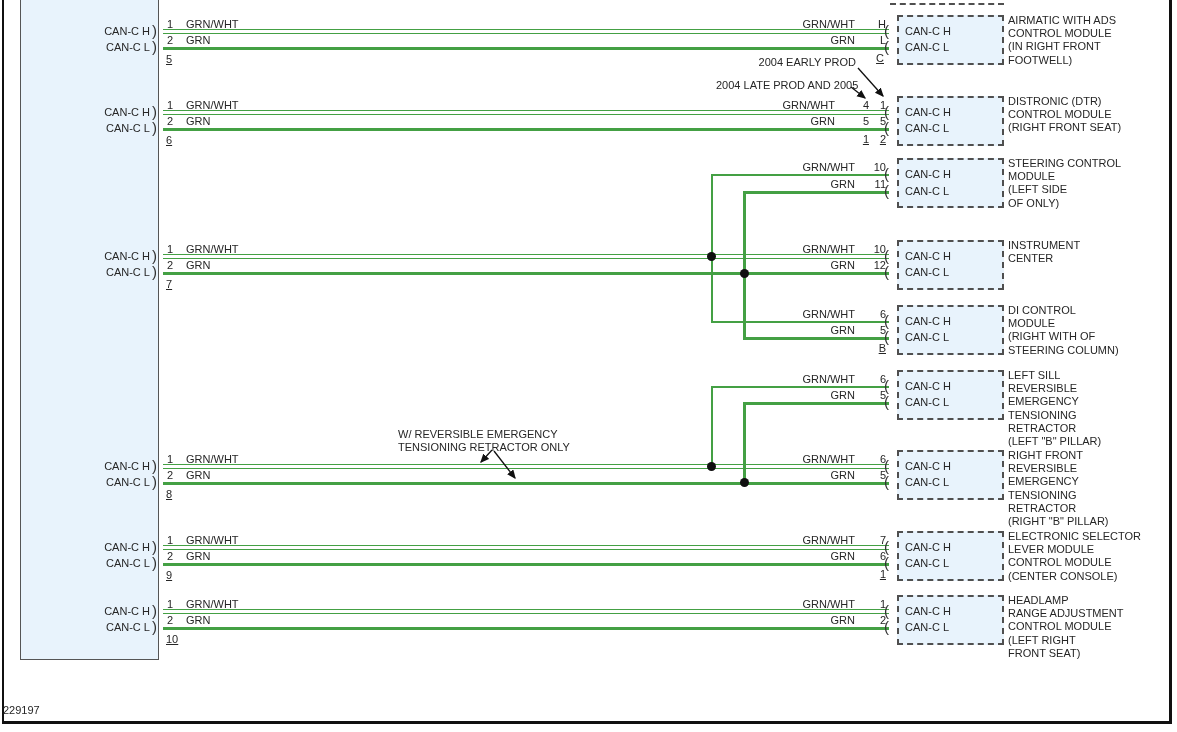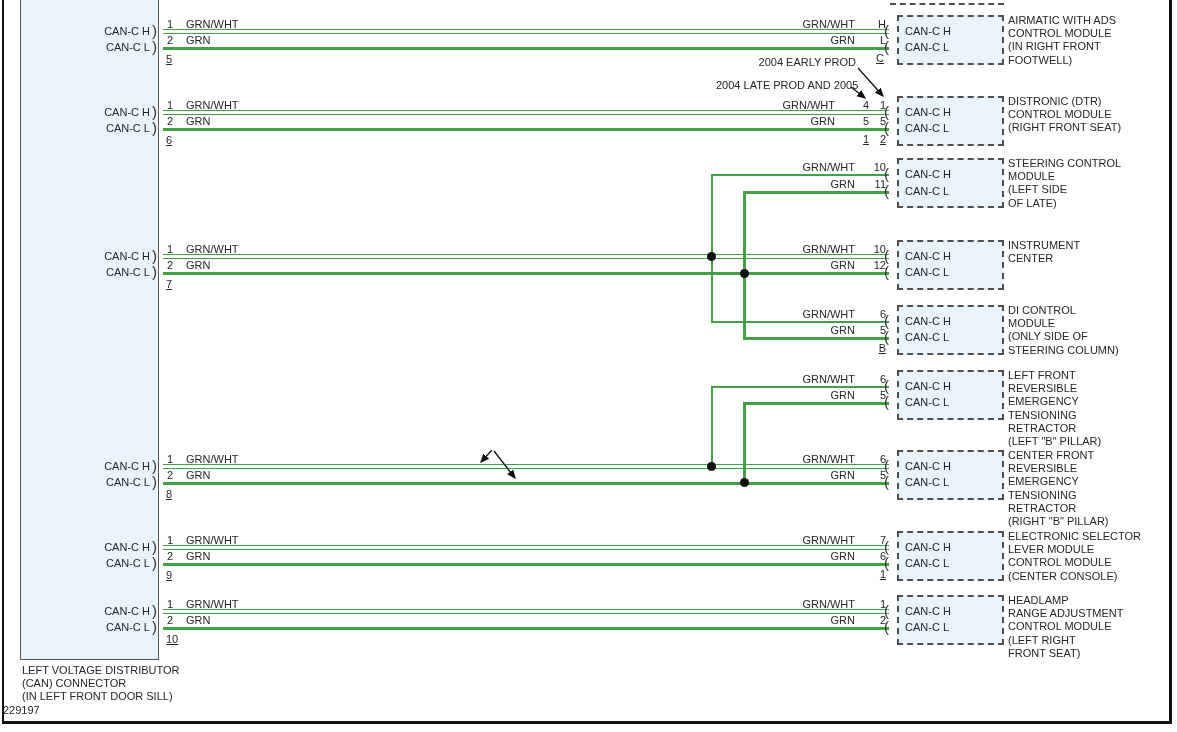--- a/index.html
+++ b/index.html
@@ -29,25 +29,20 @@
 
 <div id="canvas">
 
   <div class="frame" style="left:2px;top:0;width:2px;height:724px"></div>
   <div class="frame" style="left:1169px;top:0;width:3px;height:724px"></div>
   <div class="frame" style="left:2px;top:721px;width:1170px;height:3px"></div>
 
   <div style="position:absolute;left:890px;top:-3px;width:114px;height:6px;border-bottom:2px dashed var(--dash)"></div>
 
   <div style="position:absolute;left:20px;top:-2px;width:137px;height:660px;background:var(--fill);border:1px solid #555"></div>
-  <div class="desc" style="left:22px;top:664px">
-    <div>LEFT VOLTAGE DISTRIBUTOR</div>
-    <div>(CAN) CONNECTOR</div>
-    <div>(IN LEFT FRONT DOOR SILL)</div>
-  </div>
   <div class="lbl" style="left:3px;top:704px">229197</div>
 
   <div class="wh" style="left:163px;top:29px;width:726px"></div>
   <div class="wg" style="left:163px;top:47px;width:726px"></div>
   <div class="wh" style="left:163px;top:110px;width:726px"></div>
   <div class="wg" style="left:163px;top:128px;width:726px"></div>
   <div class="wh" style="left:163px;top:254px;width:726px"></div>
   <div class="wg" style="left:163px;top:272px;width:726px"></div>
   <div class="wh" style="left:163px;top:464px;width:726px"></div>
   <div class="wg" style="left:163px;top:482px;width:726px"></div>
@@ -176,21 +171,21 @@
   <div class="paren" style="left:884px;top:166px">(</div>
   <div class="paren" style="left:884px;top:183px">(</div>
   <div class="lbl rt" style="left:750px;top:161px;width:105px">GRN/WHT</div>
   <div class="lbl rt" style="left:750px;top:178px;width:105px">GRN</div>
   <div class="lbl rt" style="left:856px;top:161px;width:30px">10</div>
   <div class="lbl rt" style="left:856px;top:178px;width:30px">11</div>
   <div class="desc" style="top:157px">
     <div>STEERING CONTROL</div>
     <div>MODULE</div>
     <div>(LEFT SIDE</div>
-    <div>OF LATE)</div>
+    <div>OF ONLY)</div>
   </div>
 
   <div class="mbox" style="top:240px"></div>
   <div class="lbl" style="left:905px;top:250px">CAN-C H</div>
   <div class="lbl" style="left:905px;top:266px">CAN-C L</div>
   <div class="paren" style="left:884px;top:248px">(</div>
   <div class="paren" style="left:884px;top:264px">(</div>
   <div class="lbl rt" style="left:750px;top:243px;width:105px">GRN/WHT</div>
   <div class="lbl rt" style="left:750px;top:259px;width:105px">GRN</div>
   <div class="lbl rt" style="left:856px;top:243px;width:30px">10</div>
@@ -206,53 +201,53 @@
   <div class="paren" style="left:884px;top:313px">(</div>
   <div class="paren" style="left:884px;top:329px">(</div>
   <div class="lbl rt" style="left:750px;top:308px;width:105px">GRN/WHT</div>
   <div class="lbl rt" style="left:750px;top:324px;width:105px">GRN</div>
   <div class="lbl rt" style="left:856px;top:308px;width:30px">6</div>
   <div class="lbl rt" style="left:856px;top:324px;width:30px">5</div>
   <div class="lbl rt u" style="left:856px;top:342px;width:30px">B</div>
   <div class="desc" style="top:304px">
     <div>DI CONTROL</div>
     <div>MODULE</div>
-    <div>(ONLY SIDE OF</div>
+    <div>(RIGHT WITH OF</div>
     <div>STEERING COLUMN)</div>
   </div>
 
   <div class="mbox" style="top:370px"></div>
   <div class="lbl" style="left:905px;top:380px">CAN-C H</div>
   <div class="lbl" style="left:905px;top:396px">CAN-C L</div>
   <div class="paren" style="left:884px;top:378px">(</div>
   <div class="paren" style="left:884px;top:394px">(</div>
   <div class="lbl rt" style="left:750px;top:373px;width:105px">GRN/WHT</div>
   <div class="lbl rt" style="left:750px;top:389px;width:105px">GRN</div>
   <div class="lbl rt" style="left:856px;top:373px;width:30px">6</div>
   <div class="lbl rt" style="left:856px;top:389px;width:30px">5</div>
   <div class="desc" style="top:369px">
-    <div>LEFT FRONT</div>
+    <div>LEFT SILL</div>
     <div>REVERSIBLE</div>
     <div>EMERGENCY</div>
     <div>TENSIONING</div>
     <div>RETRACTOR</div>
     <div>(LEFT "B" PILLAR)</div>
   </div>
 
   <div class="mbox" style="top:450px"></div>
   <div class="lbl" style="left:905px;top:460px">CAN-C H</div>
   <div class="lbl" style="left:905px;top:476px">CAN-C L</div>
   <div class="paren" style="left:884px;top:458px">(</div>
   <div class="paren" style="left:884px;top:474px">(</div>
   <div class="lbl rt" style="left:750px;top:453px;width:105px">GRN/WHT</div>
   <div class="lbl rt" style="left:750px;top:469px;width:105px">GRN</div>
   <div class="lbl rt" style="left:856px;top:453px;width:30px">6</div>
   <div class="lbl rt" style="left:856px;top:469px;width:30px">5</div>
   <div class="desc" style="top:449px">
-    <div>CENTER FRONT</div>
+    <div>RIGHT FRONT</div>
     <div>REVERSIBLE</div>
     <div>EMERGENCY</div>
     <div>TENSIONING</div>
     <div>RETRACTOR</div>
     <div>(RIGHT "B" PILLAR)</div>
   </div>
 
   <div class="mbox" style="top:531px"></div>
   <div class="lbl" style="left:905px;top:541px">CAN-C H</div>
   <div class="lbl" style="left:905px;top:557px">CAN-C L</div>
@@ -280,20 +275,24 @@
   <div class="lbl rt" style="left:856px;top:598px;width:30px">1</div>
   <div class="lbl rt" style="left:856px;top:614px;width:30px">2</div>
   <div class="desc" style="top:594px">
     <div>HEADLAMP</div>
     <div>RANGE ADJUSTMENT</div>
     <div>CONTROL MODULE</div>
     <div>(LEFT RIGHT</div>
     <div>FRONT SEAT)</div>
   </div>
 
+  <div class="desc" style="left:398px;top:428px">
+    <div>W/ REVERSIBLE EMERGENCY</div>
+    <div>TENSIONING RETRACTOR ONLY</div>
+  </div>
 
   <svg width="1177" height="732" style="position:absolute;left:0;top:0;pointer-events:none">
     <defs>
       <marker id="ah" markerWidth="8" markerHeight="8" refX="6" refY="3" orient="auto">
         <path d="M0,0 L7,3 L0,6 z" fill="#101010"></path>
       </marker>
     </defs>
     <line x1="858" y1="68" x2="883" y2="96" stroke="#101010" stroke-width="1.3" marker-end="url(#ah)"></line>
     <line x1="851" y1="87" x2="865" y2="98" stroke="#101010" stroke-width="1.3" marker-end="url(#ah)"></line>
     <line x1="492" y1="450" x2="481" y2="462" stroke="#101010" stroke-width="1.3" marker-end="url(#ah)"></line>

